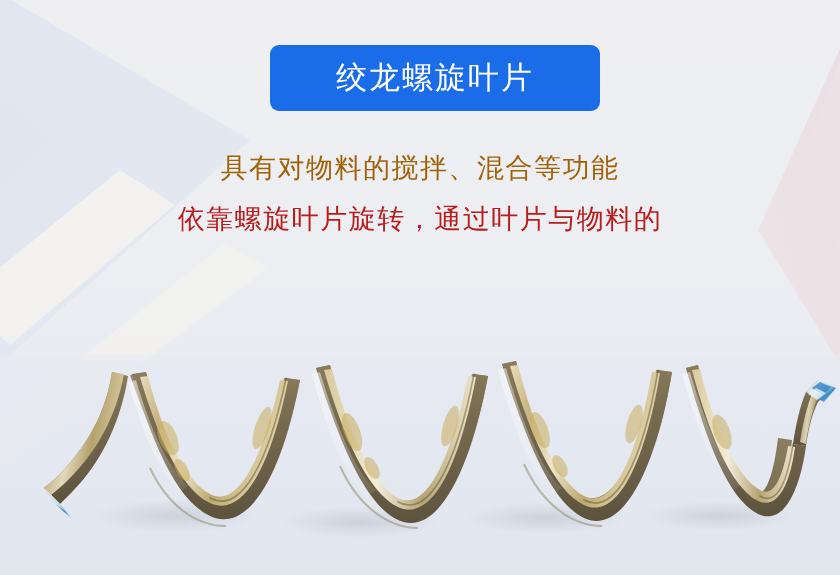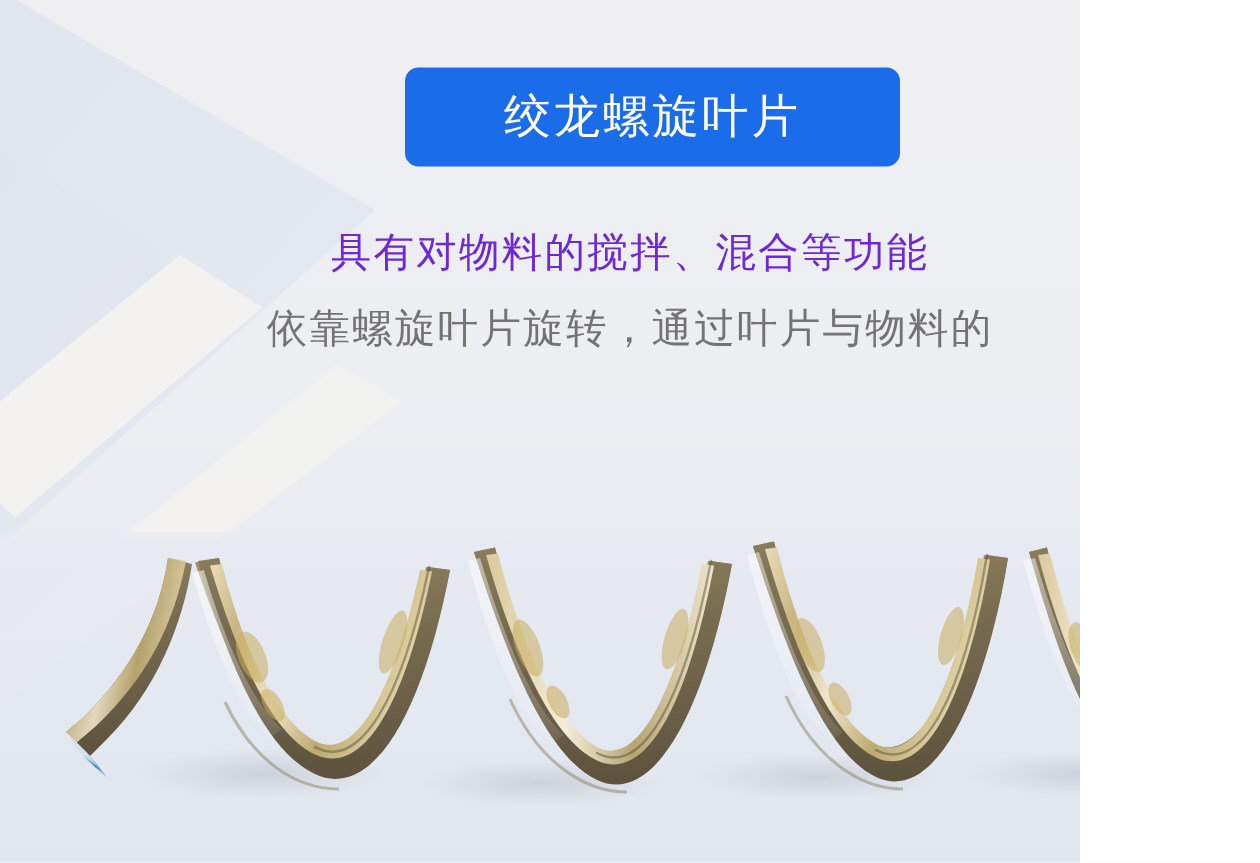--- a/index.html
+++ b/index.html
@@ -2,21 +2,21 @@
 <html><head>
 <meta charset="utf-8">
 <style>
   html, body {
     margin: 0;
     padding: 0;
     background: #ffffff;
   }
   #stage {
     position: relative;
-    width: 720px;
+    width: 840px;
     height: 575px;
     overflow: hidden;
     font-family: "Liberation Sans", "DejaVu Sans", sans-serif;
     background: #eef0f2;
   }
   
   .bg-layer {
     position: absolute;
     inset: 0;
     width: 840px;
@@ -126,22 +126,22 @@
 
     <path d="M 0 360 L 840 360 L 840 575 L 0 575 Z" fill="url(#gFloor)" opacity="0.85"></path>
     <path d="M 0 355 L 840 355 L 840 362 L 0 362 Z" fill="#e8ebf2" opacity="0.6"></path>
   </svg>
 
   <div class="title-badge" style="background:#1a6ce9;">
     <span class="title-badge-text">绞龙螺旋叶片</span>
   </div>
 
   <div class="taglines">
-    <div class="tagline blue" style="color:#6d28d9;text-align:center;">具有对物料的搅拌、混合等功能</div>
-    <div class="tagline red" style="color:#737373;">依靠螺旋叶片旋转，通过叶片与物料的</div>
+    <div class="tagline blue" style="color:#a16207;text-align:center;">具有对物料的搅拌、混合等功能</div>
+    <div class="tagline red" style="color:#b91c1c;">依靠螺旋叶片旋转，通过叶片与物料的</div>
   </div>
 
   <div class="spiral-wrap">
     <svg class="spiral-svg" viewBox="0 0 840 255" width="840" height="255" xmlns="http://www.w3.org/2000/svg">
       <defs>
 
         <linearGradient id="mOuter" x1="0" y1="0" x2="0" y2="1">
           <stop offset="0%" stop-color="#8a7c5c"></stop>
           <stop offset="28%" stop-color="#796d50"></stop>
           <stop offset="60%" stop-color="#6d6149"></stop>

